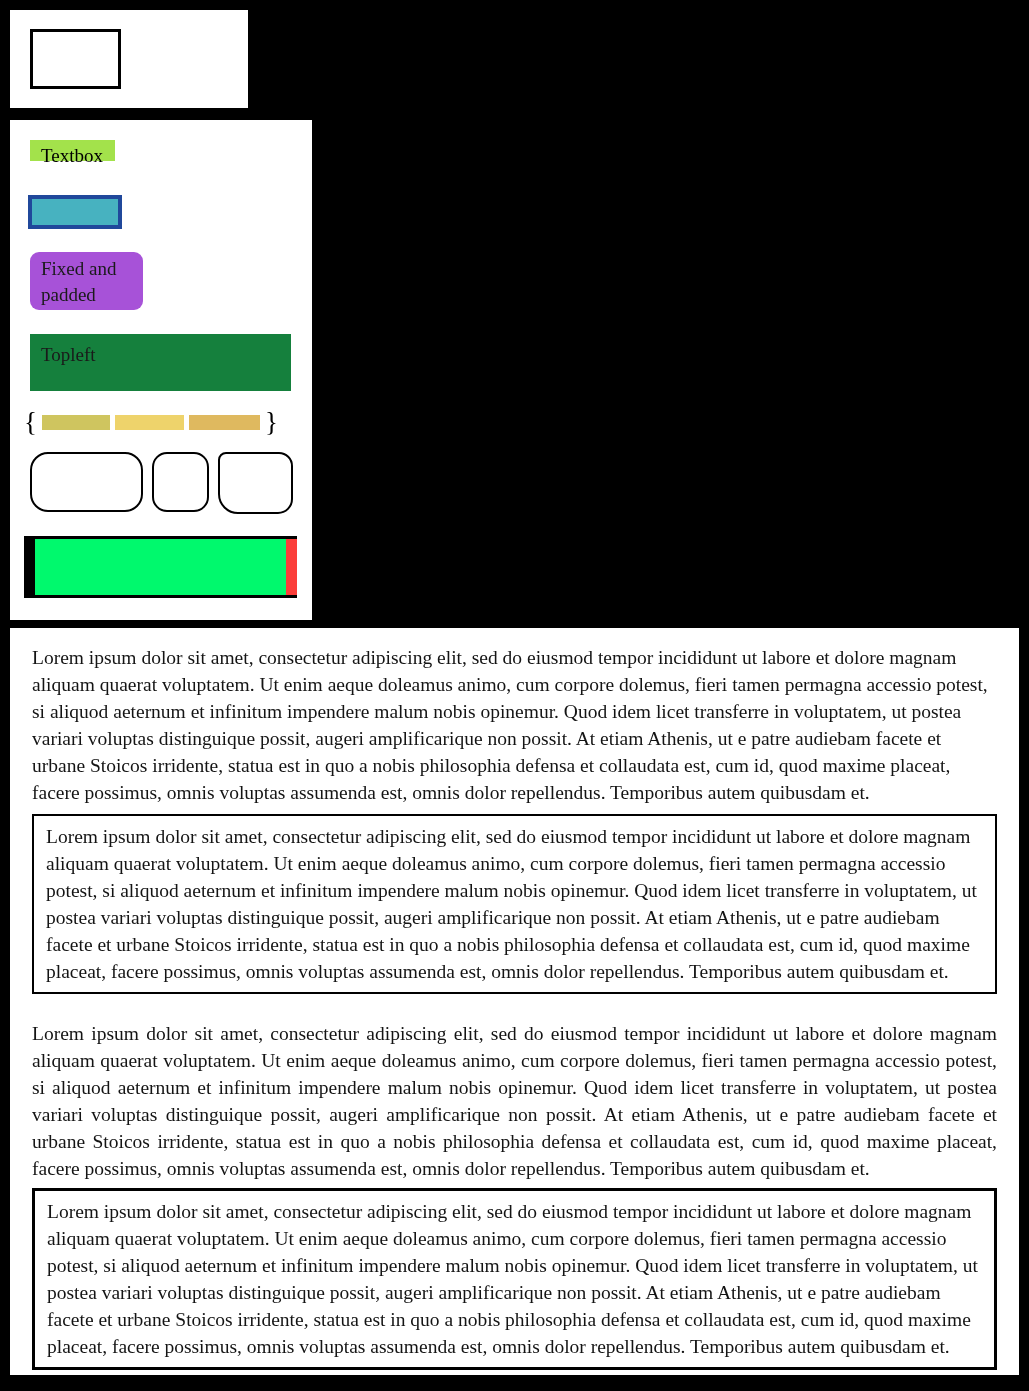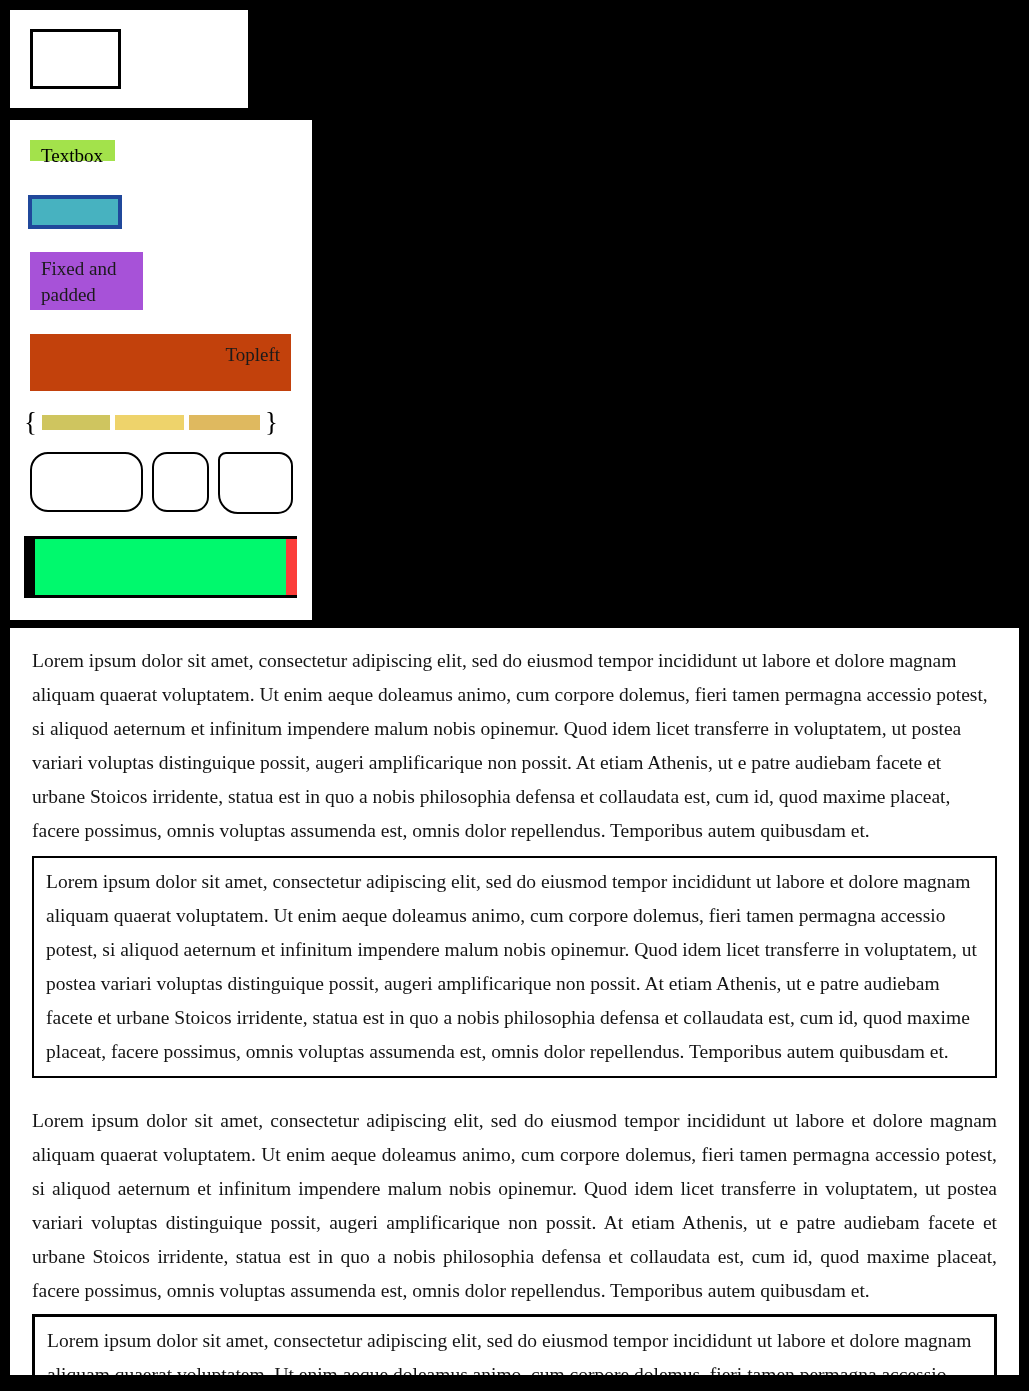--- a/index.html
+++ b/index.html
@@ -19,41 +19,41 @@
     border:3px solid #000;background:#fff;
   }
 
   
   #widget-panel{left:10px;top:120px;width:302px;height:500px;}
   .w-abs{position:absolute;box-sizing:border-box;}
   #green-textbox{left:20px;top:20px;width:85px;height:21px;
     font-size:19px;line-height:32px;padding-left:11px;color:#000;}
   #teal-input{left:18px;top:75px;width:94px;height:34px;border:4px solid #20489b;}
   #purple-box{left:20px;top:132px;width:113px;height:58px;
-    font-size:19px;line-height:26px;padding:4px 11px;color:#1a1a1a;}
+    font-size:19px;line-height:26px;padding:4px 11px;color:#1a1a1a;border-radius:9px;}
   #topleft-box{left:20px;top:214px;width:261px;height:57px;
     font-size:19px;line-height:24px;padding:9px 11px;color:#1a1a1a;}
   #brace-row{left:14px;top:288px;height:28px;display:flex;align-items:center;gap:5px;}
   .brace{font-size:27px;line-height:28px;color:#000;}
   .khaki-bar{height:15px;}
   .bar-1{width:68px;} .bar-2{width:69px;} .bar-3{width:71px;}
   .round-rect{position:absolute;top:332px;border:2.5px solid #000;background:#fff;}
   #round-rect-1{left:20px;width:109px;height:56px;border-radius:18px;}
   #round-rect-2{left:142px;width:53px;height:56px;border-radius:15px;}
   #round-rect-3{left:208px;width:71px;height:58px;border-radius:8px 14px 15px 20px;}
   #progress-bar{left:14px;top:416px;width:273px;height:62px;background:#000;
     display:flex;align-items:stretch;padding:3px 0 3px 11px;}
   #progress-fill{width:251px;}
   #progress-remainder{width:11px;}
 
   
   #document-panel{left:10px;top:628px;width:1009px;height:747px;
     padding:16px 22px;box-sizing:border-box;overflow:hidden;}
   #document-panel p{
-    margin:0;font-size:19.5px;line-height:34px;color:#141414;
+    margin:0;font-size:19.5px;line-height:27px;color:#141414;
     text-align:left;
   }
   .para-plain-1{margin-bottom:8px !important;}
   .para-boxed-1{
     border:2px solid #000;padding:7px 12px;margin-bottom:26px;
   }
   .para-justified{text-align:justify !important;margin-bottom:6px !important;}
   .para-boxed-2{
     border:3px solid #000;padding:7px 12px;
   }
@@ -67,21 +67,21 @@
 </div>
 
 <div id="widget-panel" class="panel">
 
   <div id="green-textbox" class="w-abs" style="background-color: rgb(163, 226, 75);">Textbox</div>
 
   <div id="teal-input" class="w-abs" style="background-color: rgb(71, 178, 192);"></div>
 
   <div id="purple-box" class="w-abs" style="background-color: rgb(167, 82, 216);">Fixed and padded</div>
 
-  <div id="topleft-box" class="w-abs" style="background-color: #c2410c; text-align: right;">Topleft</div>
+  <div id="topleft-box" class="w-abs" style="background-color: #15803d;">Topleft</div>
 
   <div id="brace-row" class="w-abs">
     <span class="brace">{</span>
     <span class="khaki-bar bar-1" style="background-color: rgb(207, 197, 95);"></span>
     <span class="khaki-bar bar-2" style="background-color: rgb(238, 211, 107);"></span>
     <span class="khaki-bar bar-3" style="background-color: rgb(223, 185, 95);"></span>
     <span class="brace">}</span>
   </div>
 
   <div id="round-rect-1" class="round-rect"></div>

